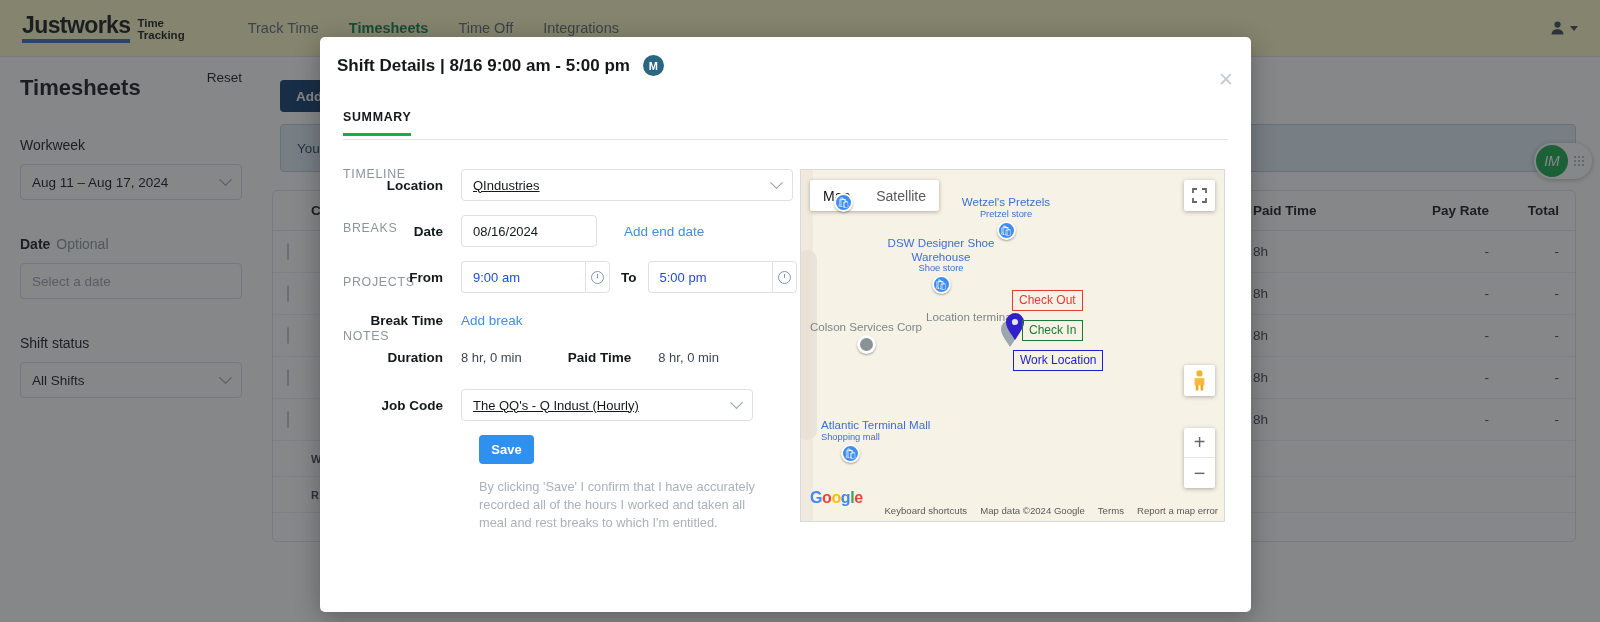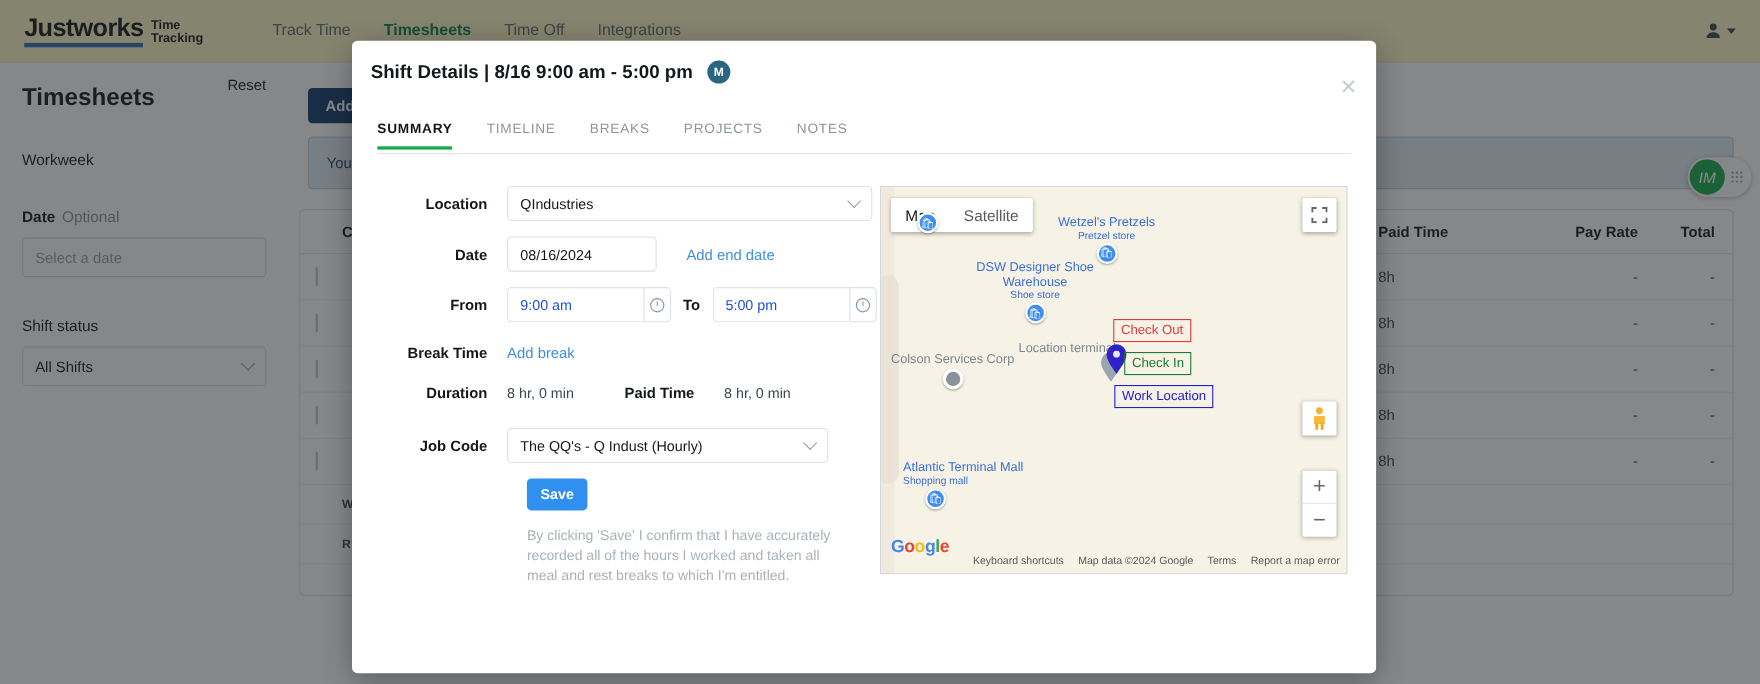--- a/index.html
+++ b/index.html
@@ -136,40 +136,40 @@
     display: flex; align-items: center; gap: 13px;
     font-size: 17px; font-weight: bold; color: #14181a;
   }
   .avatar-m {
     width: 21px; height: 21px; border-radius: 50%; background: #2a6682;
     color: #fff; font-size: 11px; font-weight: bold;
     display: flex; align-items: center; justify-content: center;
   }
   .tabs {
     position: absolute; left: 23px; right: 23px; top: 73px; height: 30px;
-    border-bottom: 1px solid #e3e6e8; display: flex; gap: 31px; align-items: flex-start;
+    border-bottom: 1px solid #e3e6e8; display: flex; gap: 31px; align-items: flex-start; flex-direction: column;
   }
   .tab {
     font-size: 12.4px; letter-spacing: .7px; color: #8b959c;
     padding-bottom: 9px; white-space: nowrap;
   }
   .tab.active { color: #14181a; font-weight: bold; border-bottom: 3px solid #16ac4b; }
 
   .form { position: absolute; left: 17px; top: 132px; width: 460px; }
   .frow { display: flex; align-items: center; margin-bottom: 14px; }
   .flabel {
     width: 124px; text-align: right; padding-right: 18px;
     font-size: 13.5px; color: #14181a; font-weight: 600;
   }
   .fctl { flex: 1; display: flex; align-items: center; }
   .inp {
     height: 32px; border: 1px solid #dde1e4; border-radius: 4px; background: #fff;
     display: flex; align-items: center; padding: 0 11px; font-size: 13px; color: #14181a;
   }
-  .inp.sel { width: 332px; }
+  .inp.sel { width: 332px; text-decoration: underline; }
   .inp.sel .chev { margin-left: auto; }
   .inp.date { width: 136px; }
   .inp.time { width: 124px; border-right: none; border-radius: 4px 0 0 4px; color: #1d4ed8; }
   .clock-btn {
     width: 25px; height: 32px; border: 1px solid #dde1e4; border-radius: 0 4px 4px 0;
     display: flex; align-items: center; justify-content: center; background: #fff;
   }
   .clock-ic { width: 13px; height: 13px; border: 1.3px solid #7b97b8; border-radius: 50%; position: relative; }
   .clock-ic::after {
     content: ""; position: absolute; left: 5px; top: 2.4px;
@@ -287,20 +287,24 @@
         </svg>
         <span class="caret-dn"></span>
       </div>
     </div>
 
     <div class="sidebar">
       <div class="sb-title">Timesheets</div>
       <div class="sb-reset">Reset</div>
 
       <div class="sb-label">Workweek</div>
+      <div class="sb-field">
+        <span>Aug 11 – Aug 17, 2024</span>
+        <span class="chev"></span>
+      </div>
 
       <div class="sb-label">
         <b>Date</b><span class="optional">Optional</span>
       </div>
       <div class="sb-field placeholder">
         <span>Select a date</span>
       </div>
 
       <div class="sb-label">Shift status</div>
       <div class="sb-field">

